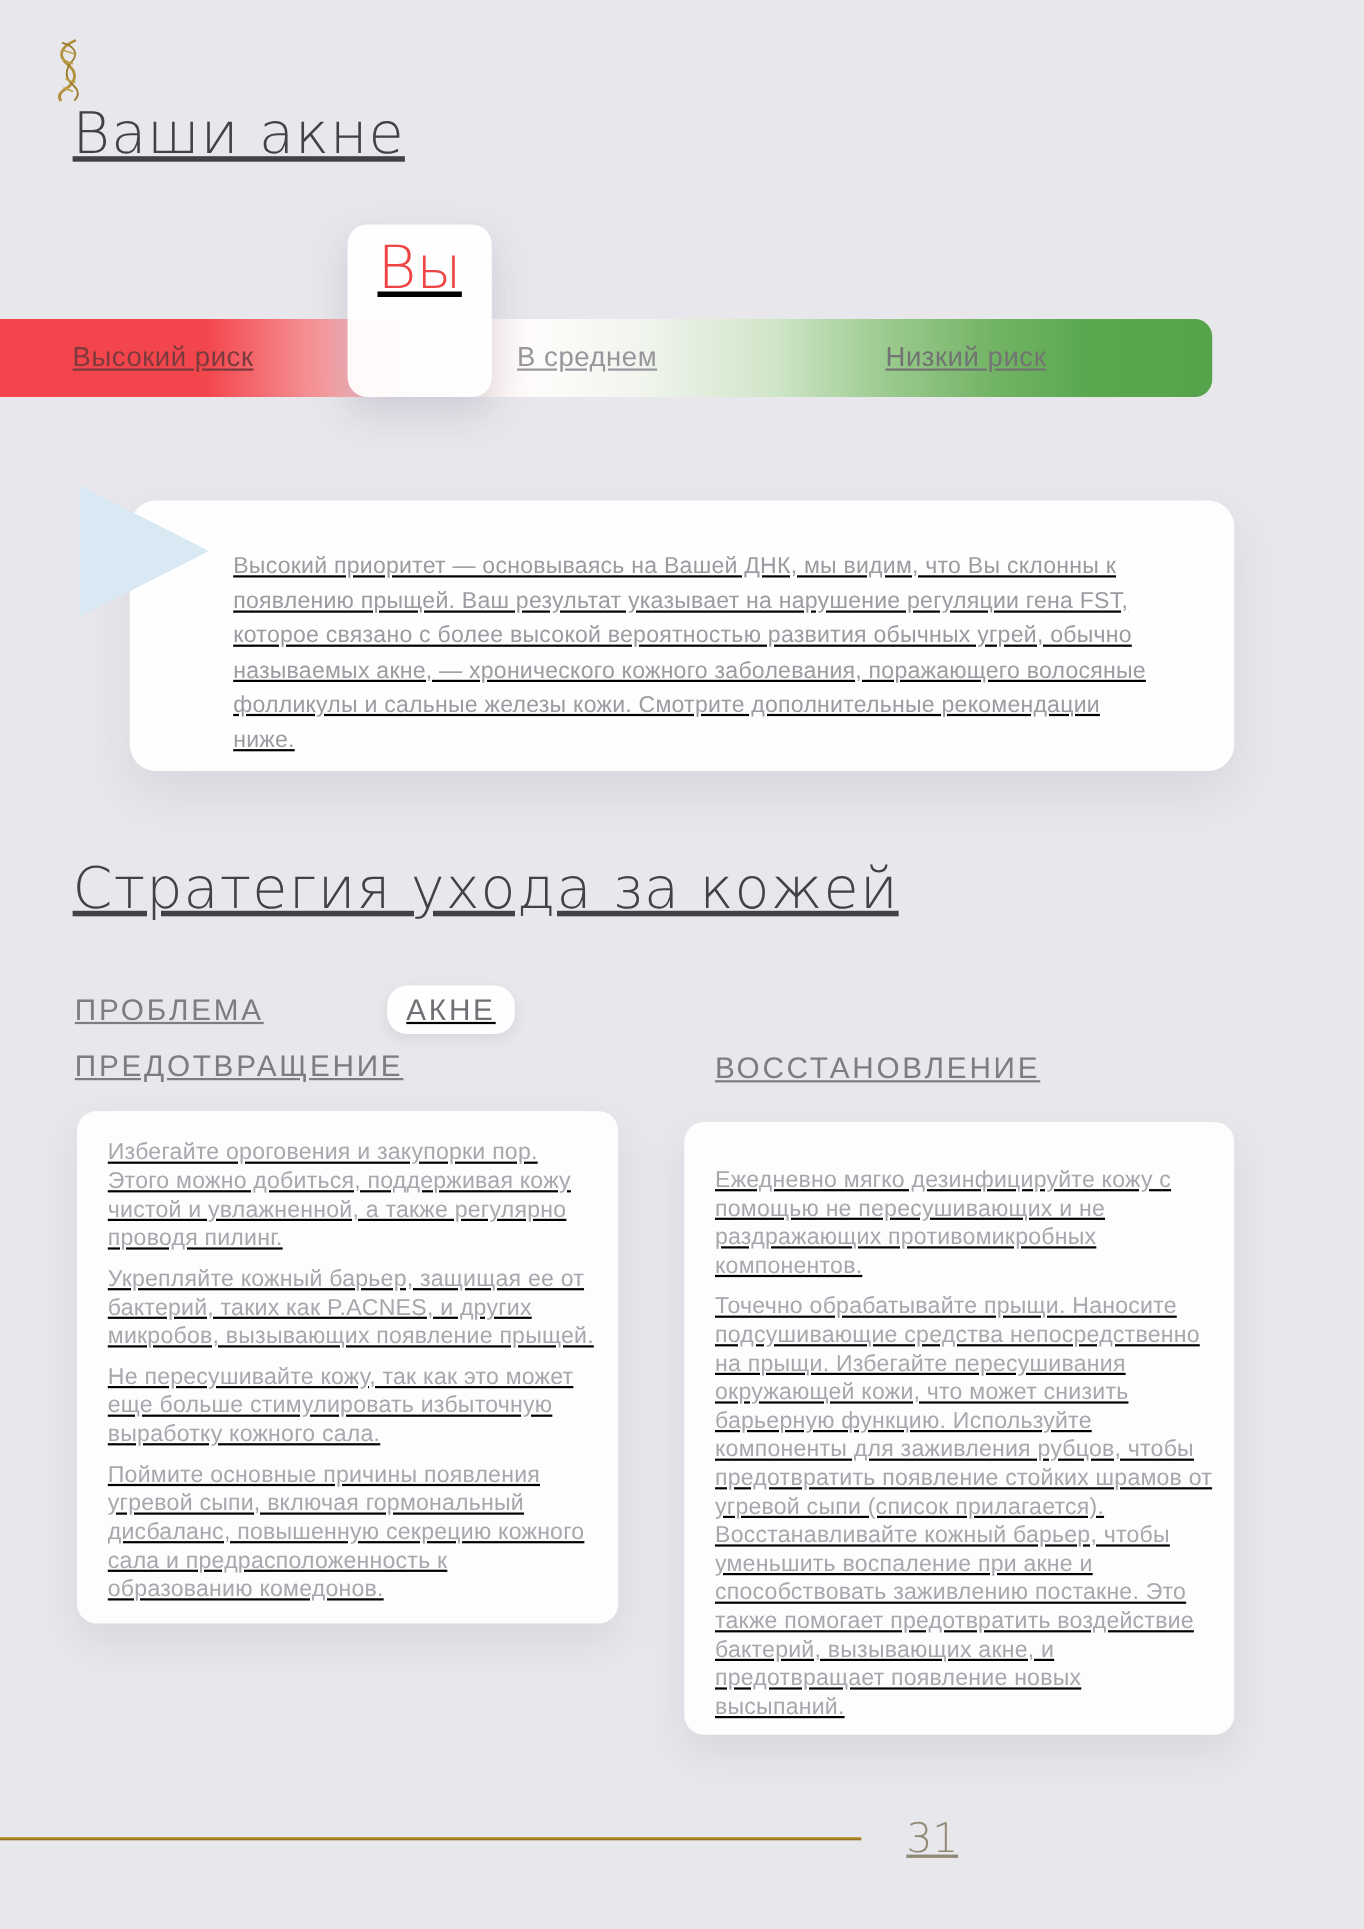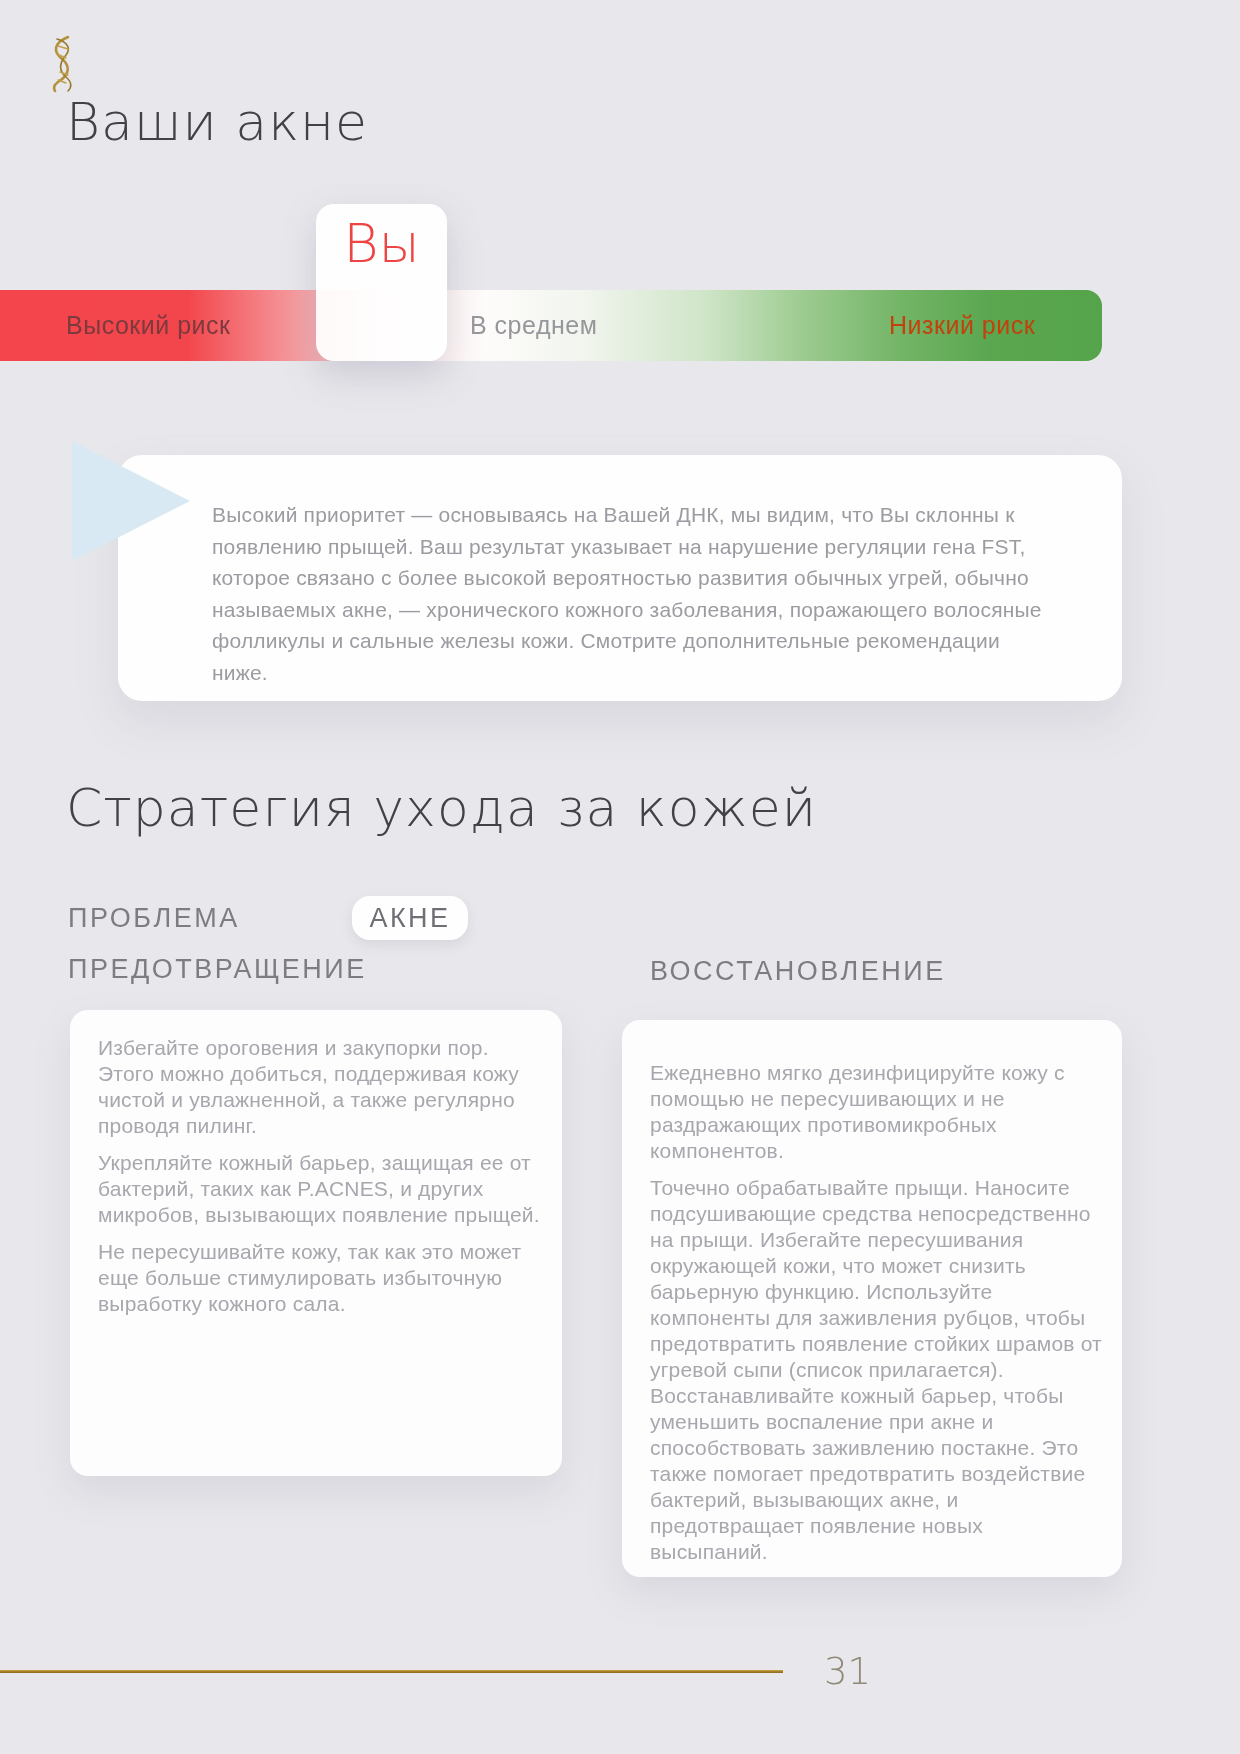--- a/index.html
+++ b/index.html
@@ -2,21 +2,21 @@
 <html lang="ru"><head>
 <meta charset="utf-8">
 <style>
   html,body{margin:0;padding:0;}
   body{
     width:1240px;height:1754px;position:relative;
     background:#e8e7eb;
     font-family:"Liberation Sans",sans-serif;
     overflow:hidden;
   }
-  .abs{position:absolute;}
+  .abs{position:absolute;text-decoration:underline;}
 
   
   .logo{left:46px;top:34px;width:34px;height:60px;}
   .page-title{
     left:66px;top:94px;
     font-family:"DejaVu Sans",sans-serif;
     font-weight:200;font-size:52px;line-height:1.1;
     color:#414147;letter-spacing:1px;
   }
 
@@ -31,21 +31,21 @@
       #cfe5c8 64%, #9ccb8f 73%,
       #72b465 82%, #5aa750 90%, #55a34b 100%);
     z-index:1;
   }
   .risk-label{
     top:290px;height:71px;display:flex;align-items:center;
     font-size:25px;letter-spacing:.5px;z-index:3;
   }
   .risk-label.high{left:66px;color:#7c3a3e;}
   .risk-label.mid{left:470px;color:#96969b;}
-  .risk-label.low{left:889px;color:#c2410c;}
+  .risk-label.low{left:805px;color:#737373;}
 
   .marker-card{
     left:316px;top:204px;width:131px;height:157px;
     background:rgba(255,255,255,0.93);
     border-radius:18px;
     box-shadow:0 14px 34px rgba(125,125,150,0.25);
     z-index:2;
     display:flex;justify-content:center;
   }
   .marker-card .you{
@@ -150,20 +150,21 @@
   <span>АКНЕ</span>
 </div>
 
 <div class="abs label-caps col-heading-left">ПРЕДОТВРАЩЕНИЕ</div>
 <div class="abs label-caps col-heading-right">ВОССТАНОВЛЕНИЕ</div>
 
 <div class="abs card card-prevention">
   <p>Избегайте ороговения и закупорки пор. Этого можно добиться, поддерживая кожу чистой и увлажненной, а также регулярно проводя пилинг.</p>
   <p>Укрепляйте кожный барьер, защищая ее от бактерий, таких как P.ACNES, и других микробов, вызывающих появление прыщей.</p>
   <p>Не пересушивайте кожу, так как это может еще больше стимулировать избыточную выработку кожного сала.</p>
+  <p>Поймите основные причины появления угревой сыпи, включая гормональный дисбаланс, повышенную секрецию кожного сала и предрасположенность к образованию комедонов.</p>
 </div>
 
 <div class="abs card card-restoration">
   <p>Ежедневно мягко дезинфицируйте кожу с помощью не пересушивающих и не раздражающих противомикробных компонентов.</p>
   <p>Точечно обрабатывайте прыщи. Наносите подсушивающие средства непосредственно на прыщи. Избегайте пересушивания окружающей кожи, что может снизить барьерную функцию. Используйте компоненты для заживления рубцов, чтобы предотвратить появление стойких шрамов от угревой сыпи (список прилагается). Восстанавливайте кожный барьер, чтобы уменьшить воспаление при акне и способствовать заживлению постакне. Это также помогает предотвратить воздействие бактерий, вызывающих акне, и предотвращает появление новых высыпаний.</p>
 </div>
 
 <div class="abs footer-rule"></div>
 <div class="abs page-number">31</div>
 

